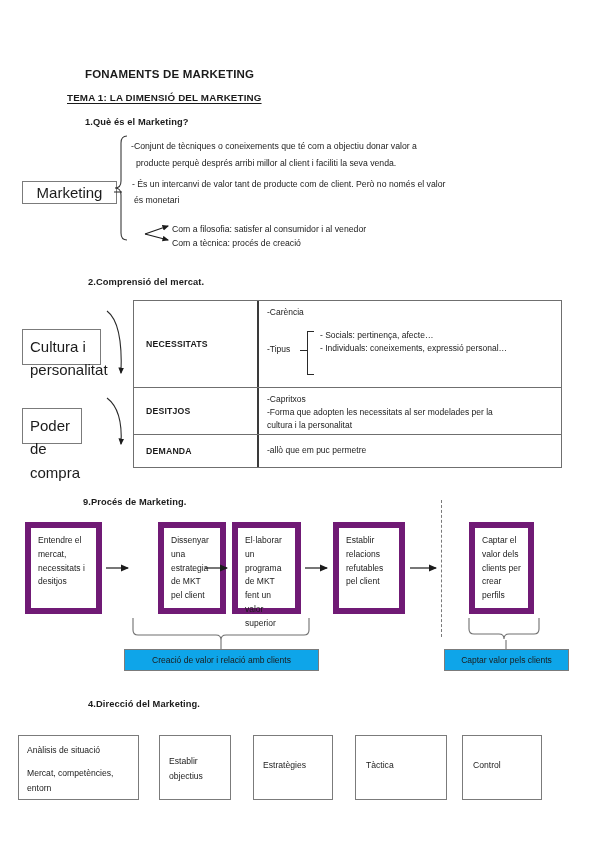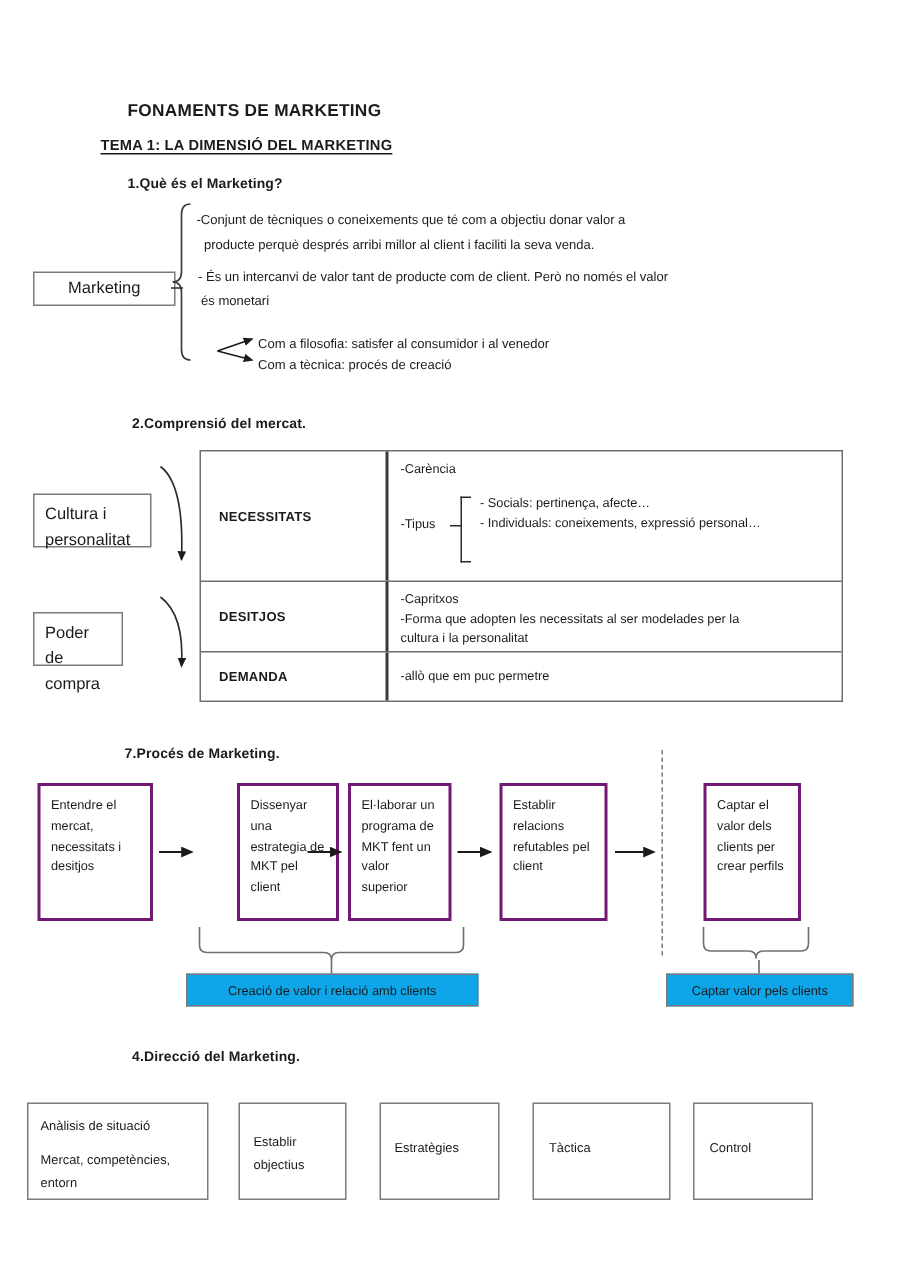--- a/index.html
+++ b/index.html
@@ -17,21 +17,21 @@
       text-decoration:underline;text-underline-offset:2px;letter-spacing:.15px;}
   .q-head{font-size:9.3px;font-weight:bold;letter-spacing:.1px;}
   .q1{left:85px;top:117px;}
   .q2{left:88px;top:277px;}
   .q3{left:83px;top:497px;}
   .q4{left:88px;top:699px;}
 
   
   .box{
     position:absolute;border:1px solid #7b7b7b;background:#fff;
-    box-sizing:border-box;font-size:11px;line-height:1.55;color:#1b1b1b;
+    box-sizing:border-box;font-size:15px;line-height:1.55;color:#1b1b1b;
   }
   .box.pad{padding:5px 7px;}
   .box.ctr{display:flex;align-items:center;justify-content:center;text-align:center;}
 
   
   .mk-box{left:22px;top:181px;width:95px;height:23px;}
   .s1-line{font-size:8.7px;line-height:1.45;color:#1b1b1b;white-space:nowrap;}
   .s1-a{left:131px;top:140px;}
   .s1-a2{left:136px;top:157px;}
   .s1-b{left:132px;top:178px;}
@@ -57,21 +57,21 @@
   .tipus-label{position:absolute;left:0;top:14px;font-size:8.5px;}
   .tipus-brk{position:absolute;left:40px;top:2px;width:6px;height:42px;
       border:1px solid #2a2a2a;border-right:none;}
   .tipus-tick{position:absolute;left:33px;top:21px;width:8px;height:1px;background:#2a2a2a;}
   .tipus-items{position:absolute;left:53px;top:0px;font-size:8.5px;line-height:1.52;}
 
   .sidebox1{left:22px;top:329px;width:79px;height:36px;}
   .sidebox2{left:22px;top:408px;width:60px;height:36px;}
 
   
-  .p-box{position:absolute;top:522px;height:92px;border:2px solid #701a75;
+  .p-box{position:absolute;top:522px;height:92px;border:6px solid #701a75;
       background:#fff;box-sizing:border-box;padding:6px 7px;
       font-size:8.5px;line-height:1.62;color:#1b1b1b;}
   .pb1{left:25px;width:77px;}
   .pb2{left:133px;width:68px;margin-left:25px;}
   .pb3{left:232px;width:69px;}
   .pb4{left:333px;width:72px;}
   .pb5{left:469px;width:65px;}
 
   .sum-box{position:absolute;top:649px;height:22px;border:1px solid #7b7b7b;
       background:#0ea5e9;box-sizing:border-box;display:flex;align-items:center;
@@ -158,21 +158,21 @@
     <div class="tcol-l">
       <span>DEMANDA</span>
     </div>
     <div class="tcol-r">
       <div style="margin-top:4px">-allò que em puc permetre</div>
     </div>
   </div>
 
 </div>
 
-<div class="abs q-head q3">7.Procés de Marketing.</div>
+<div class="abs q-head q3">9.Procés de Marketing.</div>
 
 <div class="p-box pb1">Entendre el mercat, necessitats i desitjos</div>
 <div class="p-box pb2">Dissenyar una estrategia de MKT pel client</div>
 <div class="p-box pb3">El·laborar un programa de MKT fent un valor superior</div>
 <div class="p-box pb4">Establir relacions refutables pel client</div>
 <div class="p-box pb5">Captar el valor dels clients per crear perfils</div>
 
 <div class="vdash"></div>
 
 <div class="sum-box sum1">Creació de valor i relació amb clients</div>

